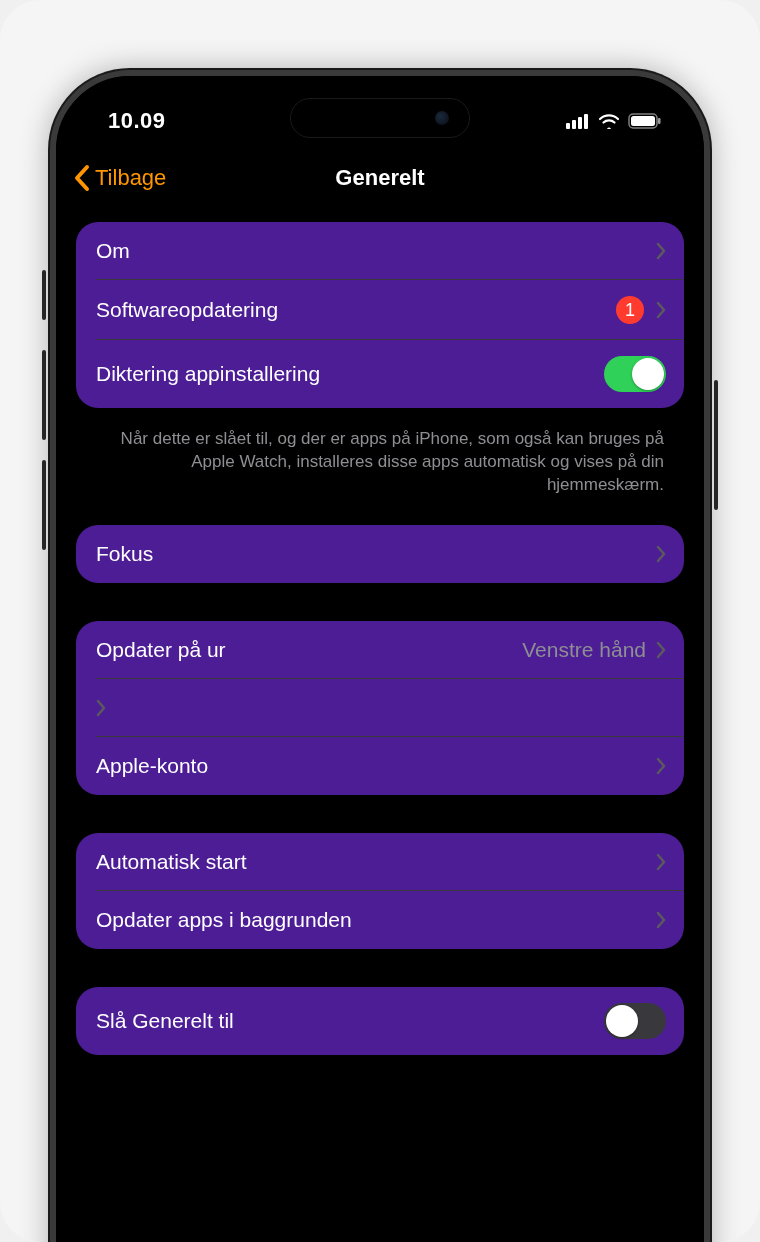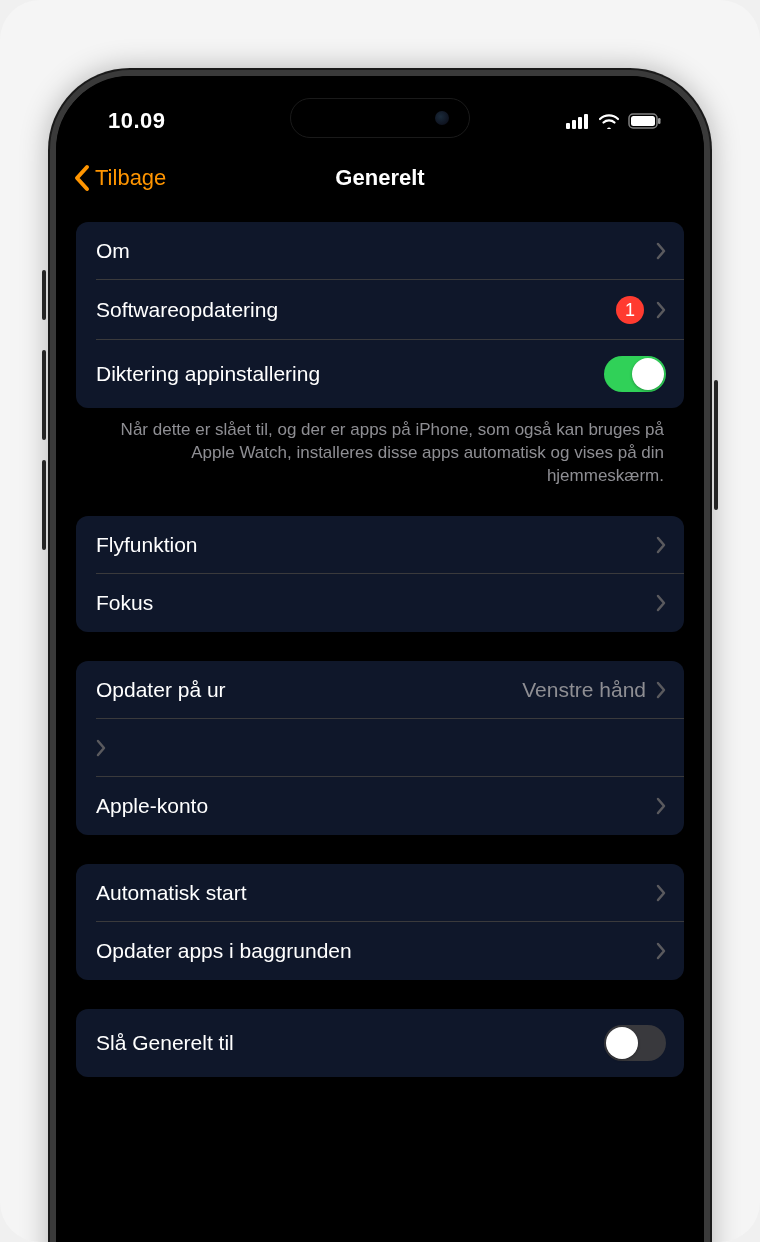--- a/index.html
+++ b/index.html
@@ -141,24 +141,24 @@
       left: 50%;
       transform: translateX(-50%);
       color: #fff;
       font-size: 22px;
       font-weight: 600;
     }
     .content {
       padding: 10px 20px 20px 20px;
     }
     .settings-group {
-      background: #0f172a;
-      border-radius: 12px;
-      overflow: hidden;
-      margin-bottom: 1px;
+      background: #4c1d95;
+      border-radius: 22px;
+      overflow: hidden;
+      margin-bottom: 10px;
     }
     .settings-row {
       display: flex;
       align-items: center;
       padding: 16px 18px 16px 20px;
       min-height: 58px;
       cursor: pointer;
       position: relative;
     }
     .settings-row:not(:last-child)::after {
@@ -297,26 +297,20 @@
             <div class="row-label">Diktering appinstallering</div>
             <div class="toggle on">
               <div class="toggle-knob"></div>
             </div>
           </div>
         </div>
         <div class="footer-text">Når dette er slået til, og der er apps på iPhone, som også kan bruges på Apple Watch, installeres disse apps automatisk og vises på din hjemmeskærm.</div>
 
         <div class="settings-group">
           <div class="settings-row">
-            <div class="row-label">Flyfunktion</div>
-            <svg class="chevron-right" width="10" height="18" viewBox="0 0 10 18">
-                <path d="M2 2 L8 9 L2 16" stroke="#5a5a5e" stroke-width="2.5" fill="none" stroke-linecap="round" stroke-linejoin="round"></path>
-              </svg>
-          </div>
-          <div class="settings-row">
             <div class="row-label">Fokus</div>
             <svg class="chevron-right" width="10" height="18" viewBox="0 0 10 18">
                 <path d="M2 2 L8 9 L2 16" stroke="#5a5a5e" stroke-width="2.5" fill="none" stroke-linecap="round" stroke-linejoin="round"></path>
               </svg>
           </div>
         </div>
 
         <div class="group-spacer"></div>
 
         <div class="settings-group">

